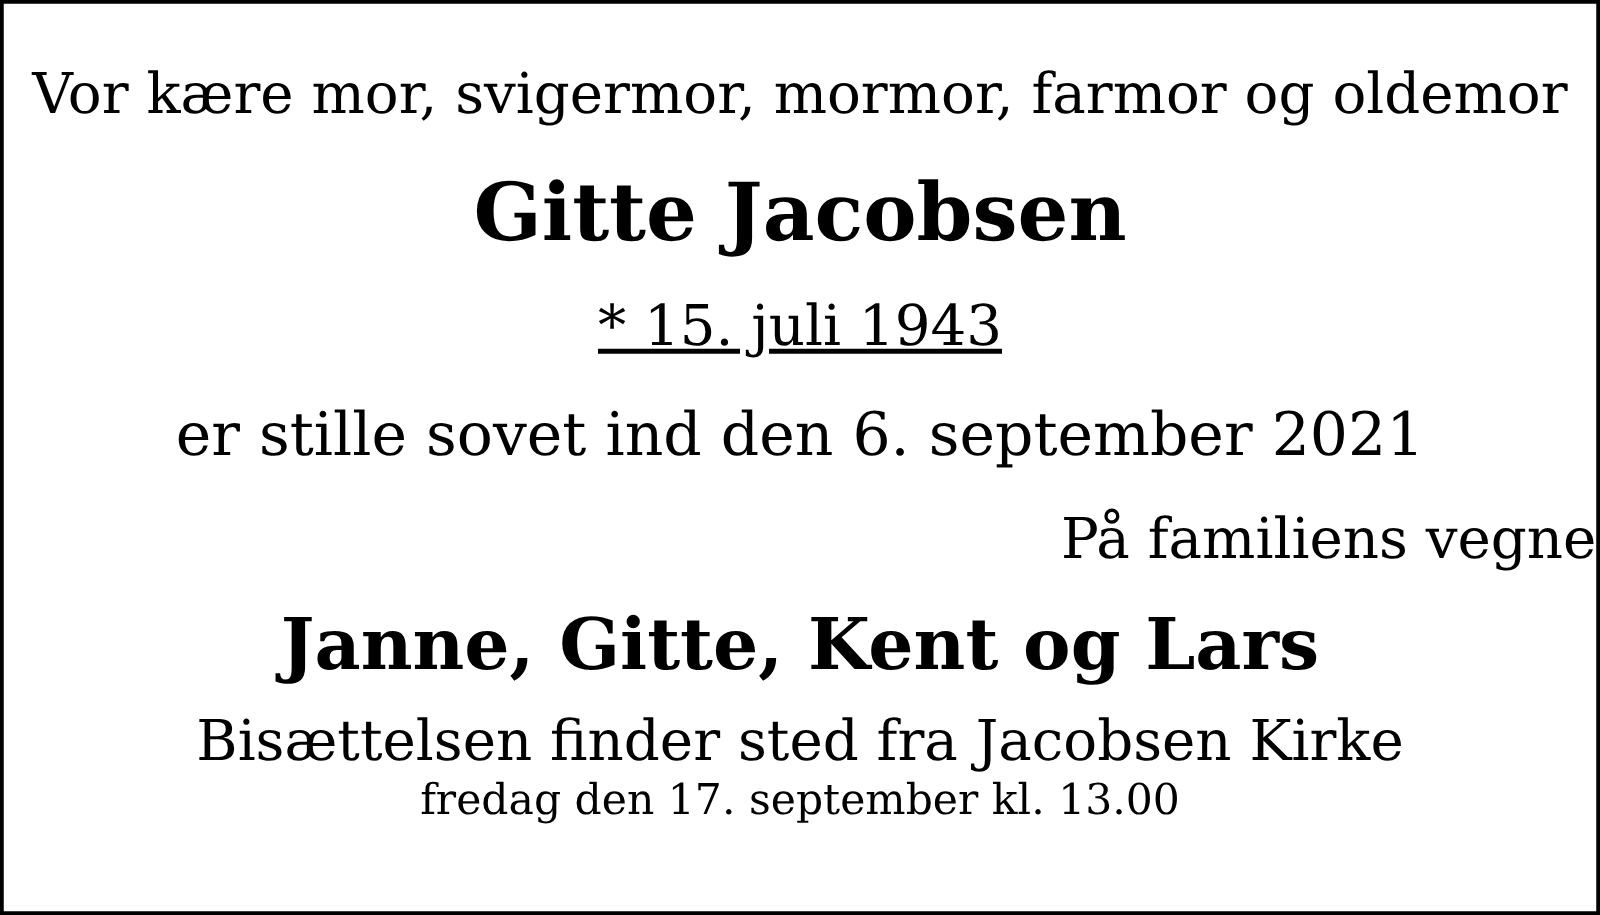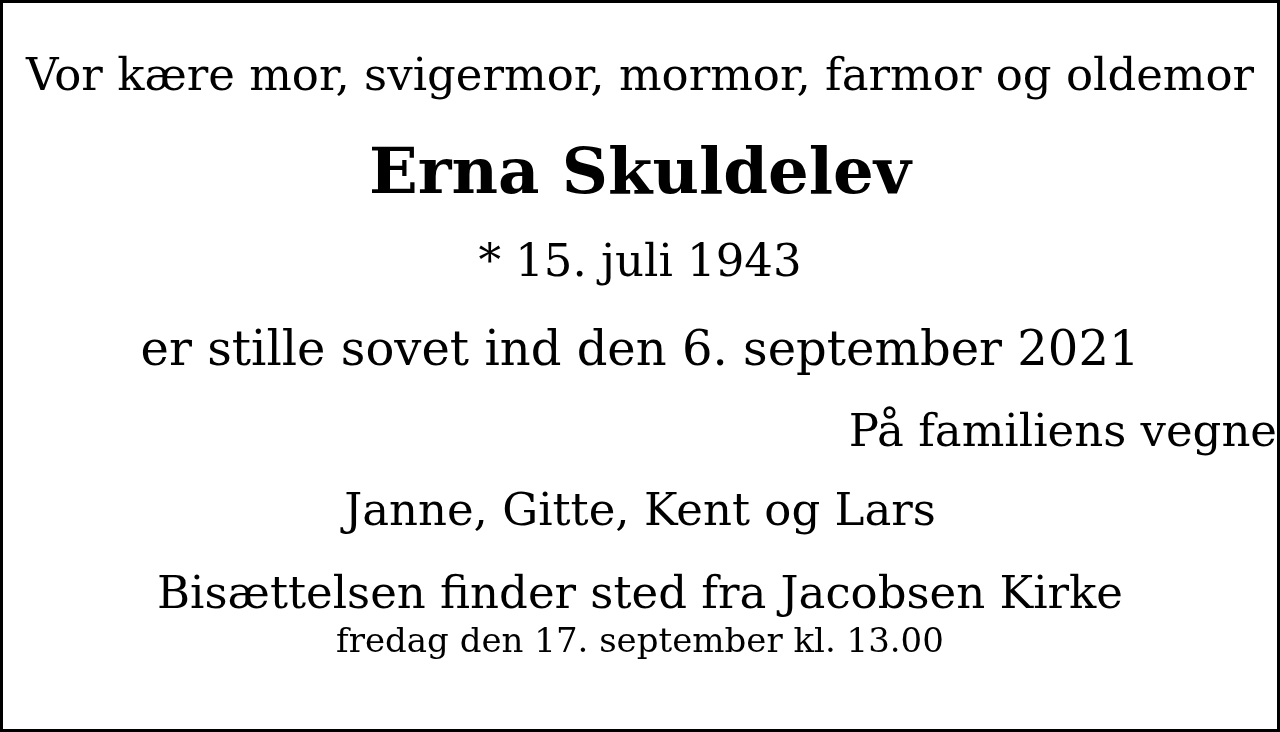--- a/index.html
+++ b/index.html
@@ -22,34 +22,34 @@
     position: absolute;
     left: 0;
     width: 100%;
     text-align: center;
     line-height: 1;
     white-space: nowrap;
     margin: 0;
   }
   .intro    { top: 49px;  font-size: 45px; }
   .name     { top: 136px; font-size: 64px; font-weight: bold; }
-  .birth    { top: 235px; font-size: 45px; }
+  .birth    { top: 235px; font-size: 45px; text-decoration: underline; }
   .death    { top: 321px; font-size: 48px; }
   .behalf   { top: 405px; font-size: 45px; text-align: right; }
-  .family   { top: 484px; font-size: 45px; font-weight: normal; }
+  .family   { top: 484px; font-size: 57px; font-weight: bold; }
   .funeral1 { top: 567px; font-size: 45px; }
   .funeral2 { top: 620px; font-size: 34px; }
 </style>
 </head>
 <body>
 
 <div class="notice">
   <div class="line intro">Vor kære mor, svigermor, mormor, farmor og oldemor</div>
 
-  <div class="line name">Erna Skuldelev</div>
+  <div class="line name">Gitte Jacobsen</div>
 
   <div class="line birth">* 15. juli 1943</div>
 
   <div class="line death">er stille sovet ind den 6. september 2021</div>
 
   <div class="line behalf">På familiens vegne</div>
 
   <div class="line family">Janne, Gitte, Kent og Lars</div>
 
   <div class="line funeral1">Bisættelsen finder sted fra Jacobsen Kirke</div>

